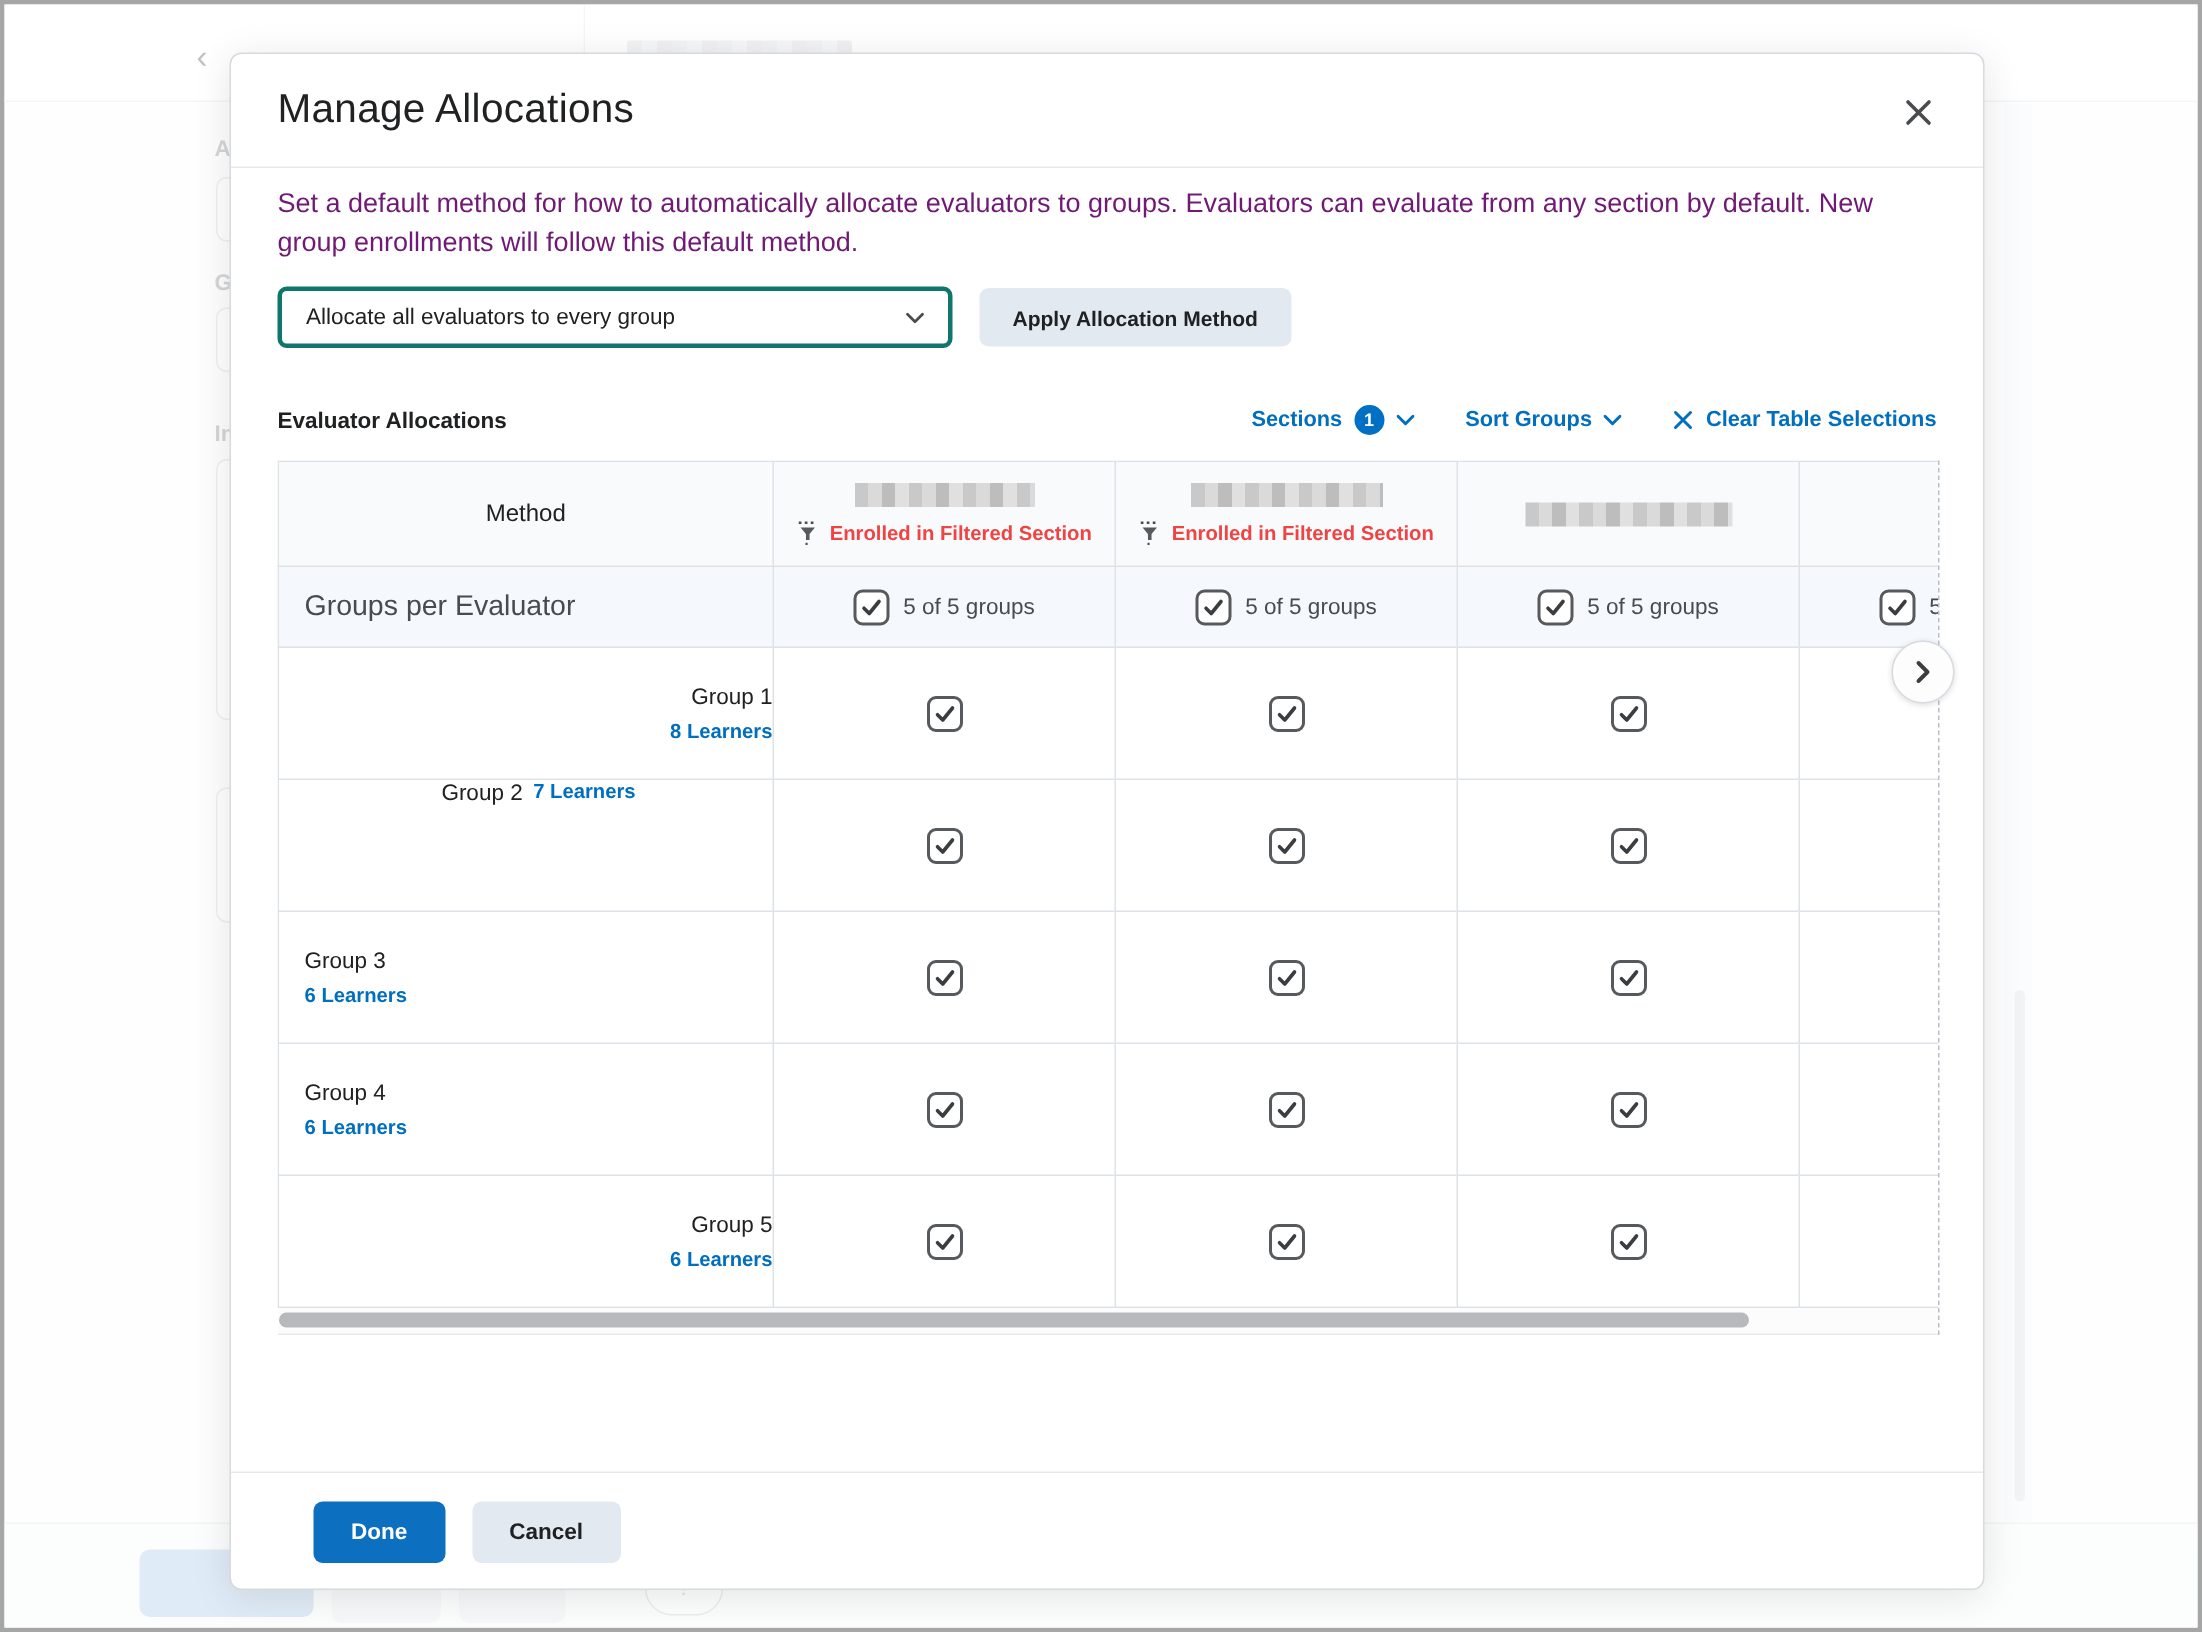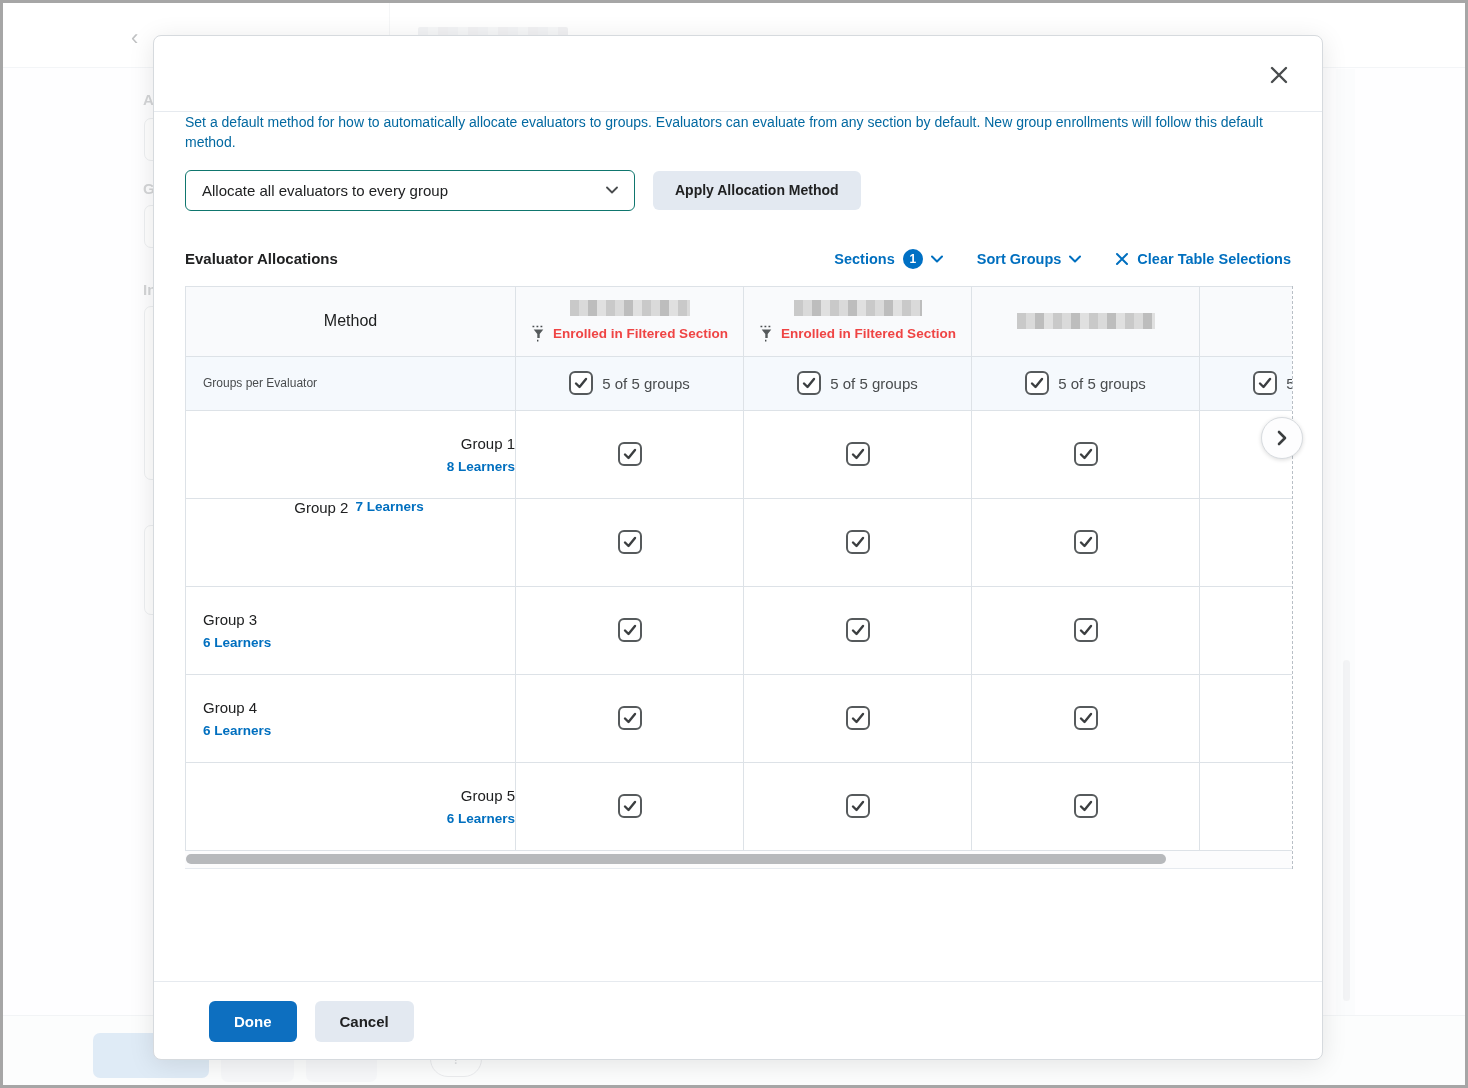--- a/index.html
+++ b/index.html
@@ -35,24 +35,24 @@
   .modal { left:150px; top:32px; width:1170px; height:1025px; z-index:10; background:#ffffff;
     border:1px solid #d6dade; border-radius:8px; box-shadow:0 4px 26px rgba(0,0,0,0.10); }
   .modal-header { position:relative; height:76px; border-bottom:1px solid #e6eaef; }
   .modal-title { position:absolute; left:31px; top:21px; font-size:27px; font-weight:400; color:#202122; letter-spacing:0.2px; }
   .close-btn { position:absolute; right:28px; top:24px; width:30px; height:30px; background:none; border:none;
     cursor:pointer; display:flex; align-items:center; justify-content:center; }
   .modal-body { position:relative; padding:0 31px; }
 
   .sec-heading { font-size:15px; font-weight:bold; color:#202122; }
   .h-default { margin-top:36px; }
-  .desc { font-size:14px; line-height:1.45; color:#0369a1; max-width:1108px; }
+  .desc { margin-top:10px; font-size:18px; line-height:1.45; color:#701a75; max-width:1108px; }
 
   .method-row { margin-top:17px; display:flex; align-items:center; gap:18px; }
-  .select-box { width:450px; height:41px; border:1px solid #0f766e; border-radius:6px; background:#fff;
+  .select-box { width:450px; height:41px; border:3px solid #0f766e; border-radius:6px; background:#fff;
     display:flex; align-items:center; justify-content:space-between; padding:0 16px; cursor:pointer; }
   .select-box span { font-size:15px; color:#202122; }
   .btn-secondary { height:39px; padding:0 22px; border:none; border-radius:6px; background:#e3e9f1;
     font-family:inherit; font-size:14px; font-weight:bold; color:#202122; cursor:pointer; }
 
   .alloc-head-row { margin-top:38px; display:flex; align-items:center; }
   .alloc-controls { margin-left:auto; display:flex; align-items:center; gap:34px; }
   .link-ctl { display:flex; align-items:center; gap:8px; background:none; border:none; cursor:pointer;
     font-family:inherit; font-size:14.5px; font-weight:bold; color:#006fbf; }
   .badge { display:inline-flex; width:20px; height:20px; border-radius:50%; background:#0070c4; color:#fff;
@@ -119,20 +119,21 @@
 
   <div class="abs bg-vscroll-track"></div>
   <div class="abs bg-vscroll-thumb"></div>
 </div>
 
 <div class="abs backdrop"></div>
 
 <div class="abs modal">
 
   <div class="modal-header">
+    <h1 class="modal-title">Manage Allocations</h1>
     <button class="close-btn">
       <span>
         <svg width="22" height="22" viewBox="0 0 22 22">
             <path d="M4 4 L18 18 M18 4 L4 18" stroke="#494c4e" stroke-width="2.4" stroke-linecap="round"></path>
           </svg>
       </span>
     </button>
   </div>
 
   <div class="modal-body">
@@ -217,21 +218,21 @@
           </div>
 
           <div class="cell" style="border-top:1px solid #dde2e7; background:#f9fafc; height:71px; flex-direction:column;">
             <div class="redact-name" style="width:138px;"></div>
           </div>
 
           <div class="cell" style="border-top:1px solid #dde2e7; background:#f9fafc; height:71px;"></div>
         </div>
 
         <div style="display:contents" class="sumrow">
-          <div class="cell first" style="background:#f5f9fd; height:54px; font-size:12px; color:#494c4e;">Groups per Evaluator</div>
+          <div class="cell first" style="background:#f5f9fd; height:54px; font-size:19px; color:#494c4e;">Groups per Evaluator</div>
           <div class="cell" style="background:#f5f9fd; height:54px;">
             <span class="sum-cell-inner">
                 <span class="cbx">
                   <svg width="14" height="12" viewBox="0 0 14 12">
                     <path d="M2 6.5 L5.5 10 L12 2" fill="none" stroke="#3b3e40" stroke-width="2.4" stroke-linecap="round" stroke-linejoin="round"></path>
                   </svg>
                 </span>
                 <span>5 of 5 groups</span>
               </span>
           </div>

